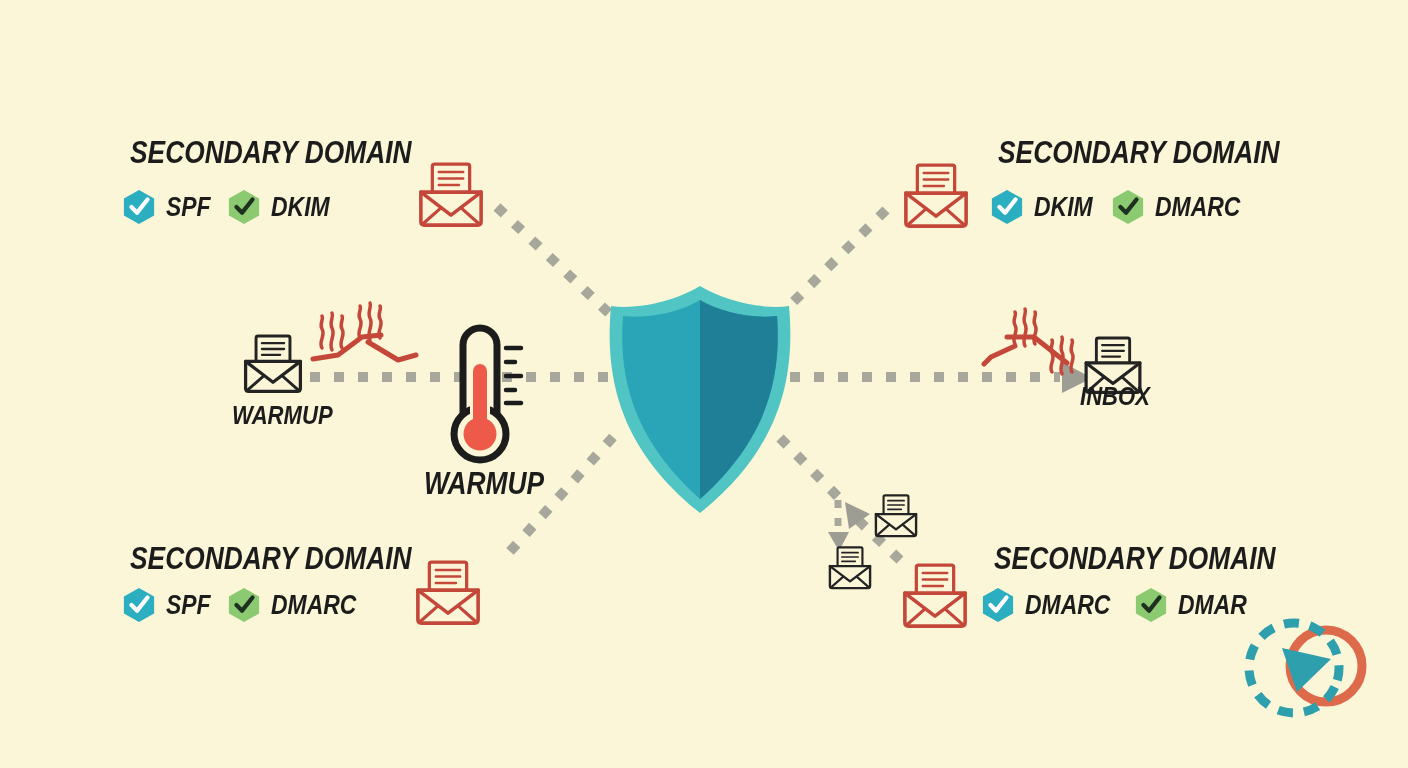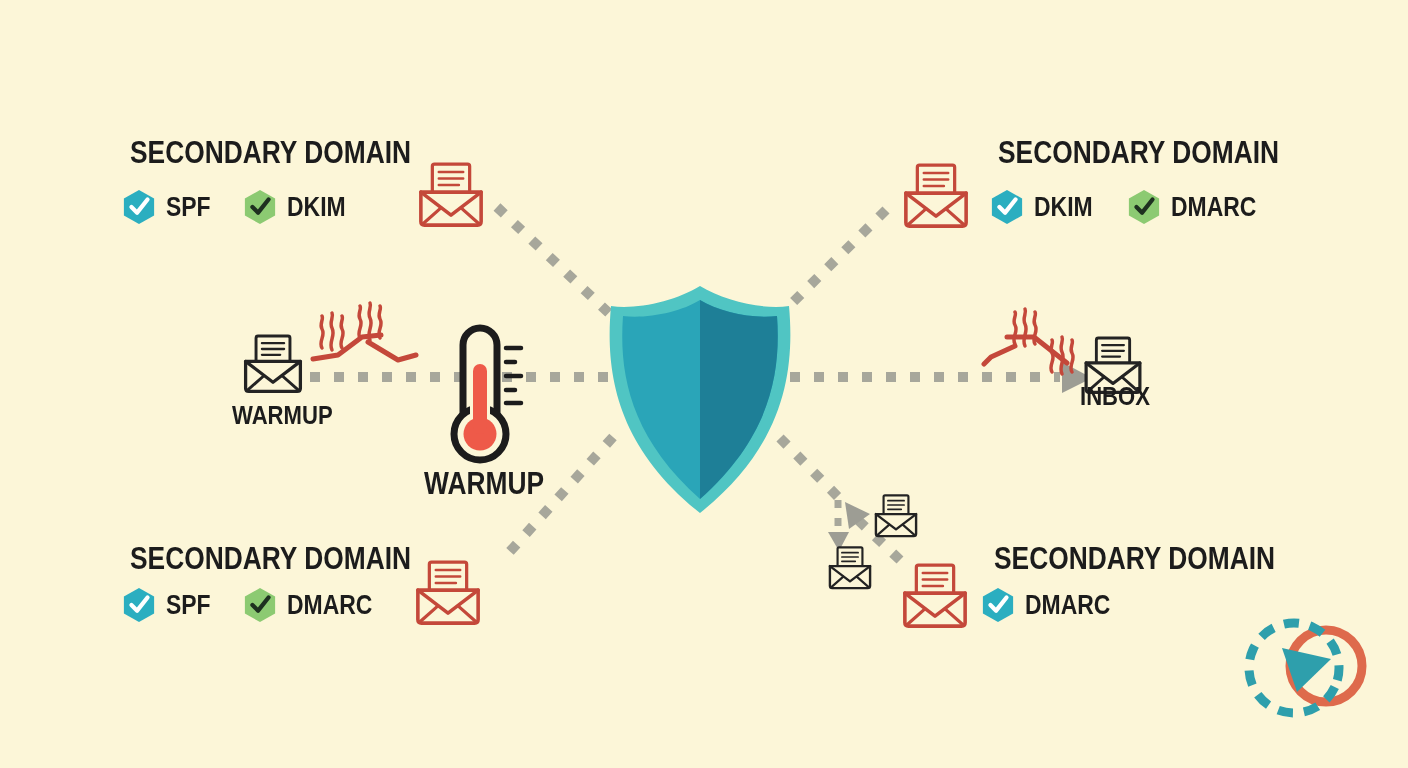--- a/index.html
+++ b/index.html
@@ -3,28 +3,29 @@
 <meta charset="utf-8">
 <style>
   html,body{margin:0;padding:0;}
   body{
     font-family:"Liberation Sans", sans-serif;
     background:var(--bg,#FCF6D8);
   }
   .canvas{
     position:relative;width:1408px;height:768px;overflow:hidden;
     background:var(--bg,#FCF6D8);
+    font-style:italic;
   }
   svg.art{position:absolute;left:0;top:0;}
   .label{position:absolute;color:var(--ink,#1C1C1C);white-space:nowrap;line-height:1;}
   .cond{display:inline-block;transform:scaleX(.85);transform-origin:0 50%;letter-spacing:0;}
   .title{font-size:31px;font-weight:700;}
   .nodelabel{font-size:26px;font-weight:700;}
   .meterlabel{font-size:31px;font-weight:700;}
-  .badges{position:absolute;display:flex;align-items:center;gap:24px;}
+  .badges{position:absolute;display:flex;align-items:center;gap:8px;}
   .badge{display:flex;align-items:center;gap:10px;}
   .blabel{font-size:27px;font-weight:700;color:var(--ink,#1C1C1C);}
   .hex-teal{fill:var(--hex_teal,#2BAEC0);}
   .hex-green{fill:var(--hex_green,#8CCA72);}
   .check{fill:none;stroke-width:4.5;stroke-linecap:round;stroke-linejoin:round;}
   .check-light{stroke:var(--check_light,#FFFFFF);}
   .check-dark{stroke:var(--check_dark,#1E3020);}
   .dash{stroke:var(--dash,#A7A79B);stroke-width:10;stroke-dasharray:10 14;fill:none;}
   .dash-thin{stroke:var(--dash,#A7A79B);stroke-width:7;stroke-dasharray:8 10;fill:none;}
   .arrow{fill:var(--arrow_gray,#9D9D94);}
@@ -197,20 +198,27 @@
     <span class="cond">SECONDARY DOMAIN</span>
   </div>
   <div class="badges" style="left:981px;top:586px">
     <div class="badge">
       <svg width="34" height="38" viewBox="0 0 36 40">
         <polygon class="hex-teal" points="18,2 34,11 34,29 18,38 2,29 2,11"></polygon>
         <path class="check check-light" d="M10,20 L16,26 L27,12"></path>
       </svg>
       <span class="blabel cond">DMARC</span>
     </div>
+    <div class="badge">
+      <svg width="34" height="38" viewBox="0 0 36 40">
+        <polygon class="hex-green" points="18,2 34,11 34,29 18,38 2,29 2,11"></polygon>
+        <path class="check check-dark" d="M10,20 L16,26 L27,12"></path>
+      </svg>
+      <span class="blabel cond">DMAR</span>
+    </div>
   </div>
 
   <div class="label nodelabel" style="left:232px;top:402px">
     <span class="cond">WARMUP</span>
   </div>
   <div class="label meterlabel" style="left:424px;top:468px">
     <span class="cond">WARMUP</span>
   </div>
   <div class="label nodelabel" style="left:1080px;top:383px">
     <span class="cond">INBOX</span>

